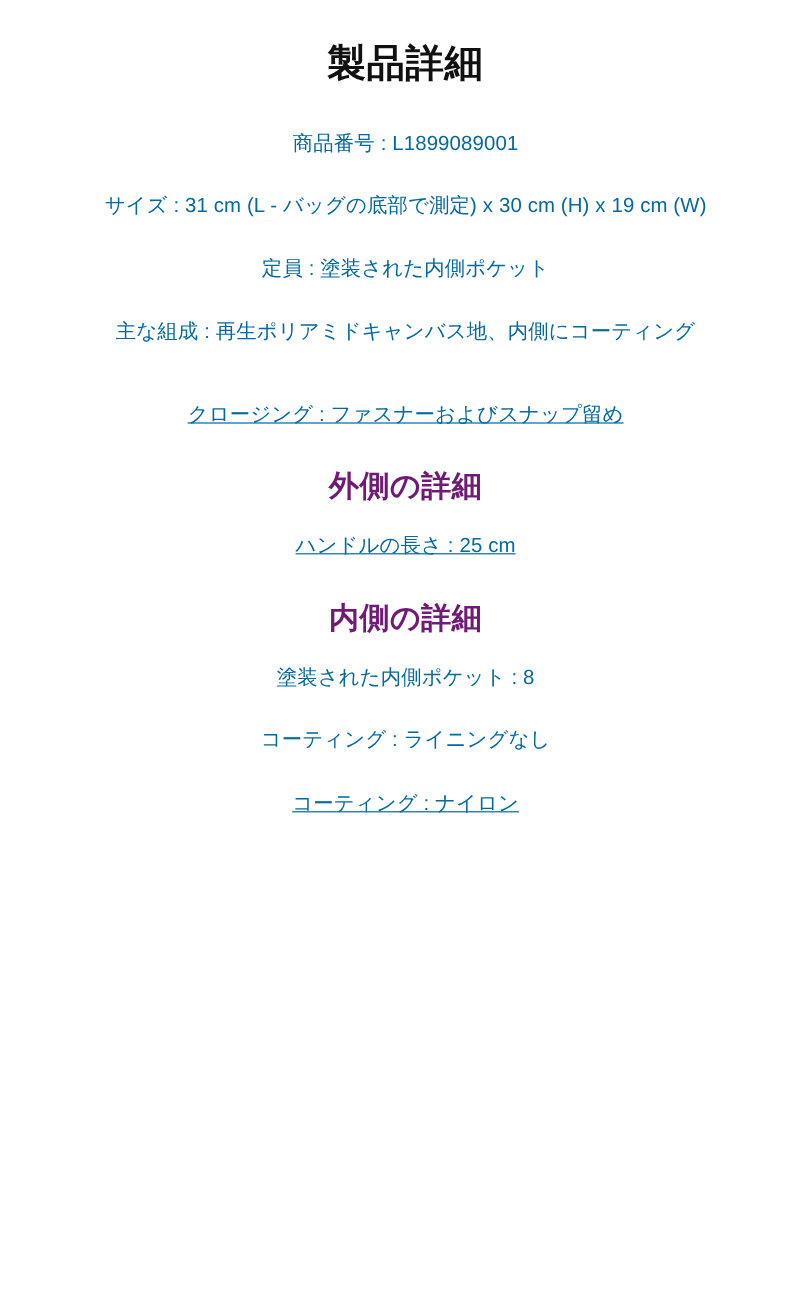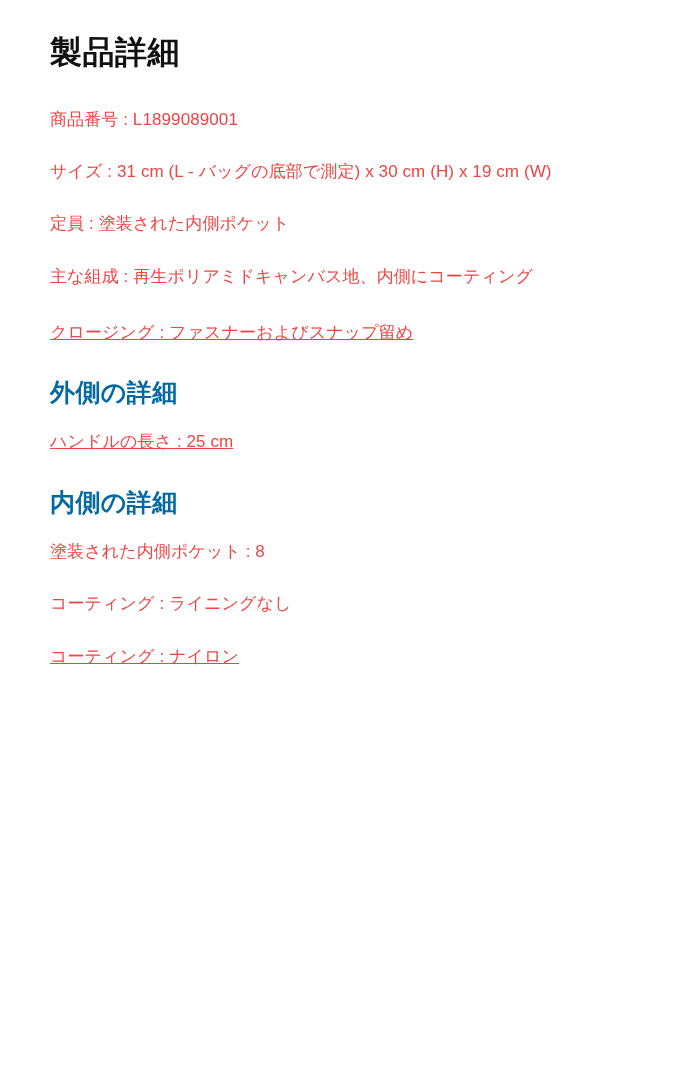--- a/index.html
+++ b/index.html
@@ -13,51 +13,52 @@
     font-family: "Liberation Sans", "DejaVu Sans", sans-serif;
     color: #111111;
     -webkit-font-smoothing: antialiased;
   }
   .page {
     width: 676px;
     min-height: 1080px;
     box-sizing: border-box;
     padding: 22px 50px 30px 50px;
     background: #ffffff;
+    text-align: center;
   }
   h1.page-title {
     font-size: 32px;
     line-height: 1.25;
     font-weight: 700;
     letter-spacing: 0.5px;
     margin: 10px 0 34px 0;
     color: #111111;
   }
   h2.section-title {
     font-size: 25px;
     line-height: 1.3;
     font-weight: 700;
     letter-spacing: 0.4px;
     margin: 30px 0 20px 0;
-    color: #0369a1;
+    color: #701a75;
   }
   .spec {
     font-size: 17px;
     line-height: 1.6;
     font-weight: 400;
     margin: 0 0 25px 0;
-    color: #ef4444;
+    color: #0369a1;
     letter-spacing: 0.1px;
   }
   .spec:last-child {
     margin-bottom: 0;
     text-decoration: underline;
   }
   .spec-gap {
-    margin-bottom: 29px;
+    margin-bottom: 42px;
   }
   .section-block {
     margin: 0;
   }
 </style>
 </head>
 <body>
 
 <div class="page">
   <h1 class="page-title">製品詳細</h1>

